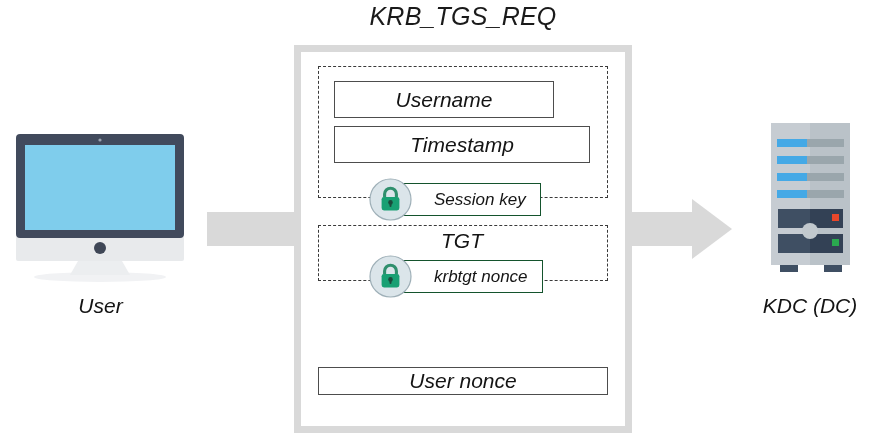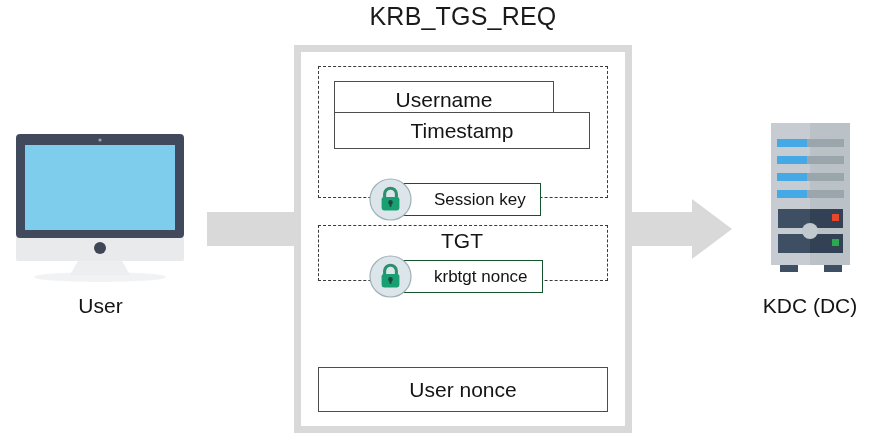--- a/index.html
+++ b/index.html
@@ -10,20 +10,21 @@
   body {
     font-family: "Liberation Sans", sans-serif;
     -webkit-font-smoothing: antialiased;
   }
   #canvas {
     position: relative;
     width: 872px;
     height: 442px;
     background: #ffffff;
     overflow: hidden;
+    font-style: italic;
   }
 
   
   .diagram-title {
     position: absolute;
     left: 294px;
     top: 2px;
     width: 338px;
     text-align: center;
     font-size: 25px;
@@ -71,23 +72,23 @@
     border: 1px solid #4d4d4d;
     background: #ffffff;
     display: flex;
     align-items: center;
     justify-content: center;
     font-size: 21px;
     color: #141414;
     white-space: nowrap;
   }
   #field-username  { left: 334px; top: 81px;  width: 220px; height: 37px; }
-  #field-timestamp { left: 334px; top: 112px; width: 256px; height: 37px; }
+  #field-timestamp { left: 334px; top: 126px; width: 256px; height: 37px; }
   #field-spn       { left: 318px; top: 311px; width: 290px; height: 40px; }
-  #field-nonce     { left: 318px; top: 367px; width: 290px; height: 45px; }
+  #field-nonce     { left: 318px; top: 367px; width: 290px; height: 28px; }
 
   
   .group-label {
     position: absolute;
     font-size: 21px;
     color: #141414;
     white-space: nowrap;
     text-align: center;
   }
   #label-tgt {

